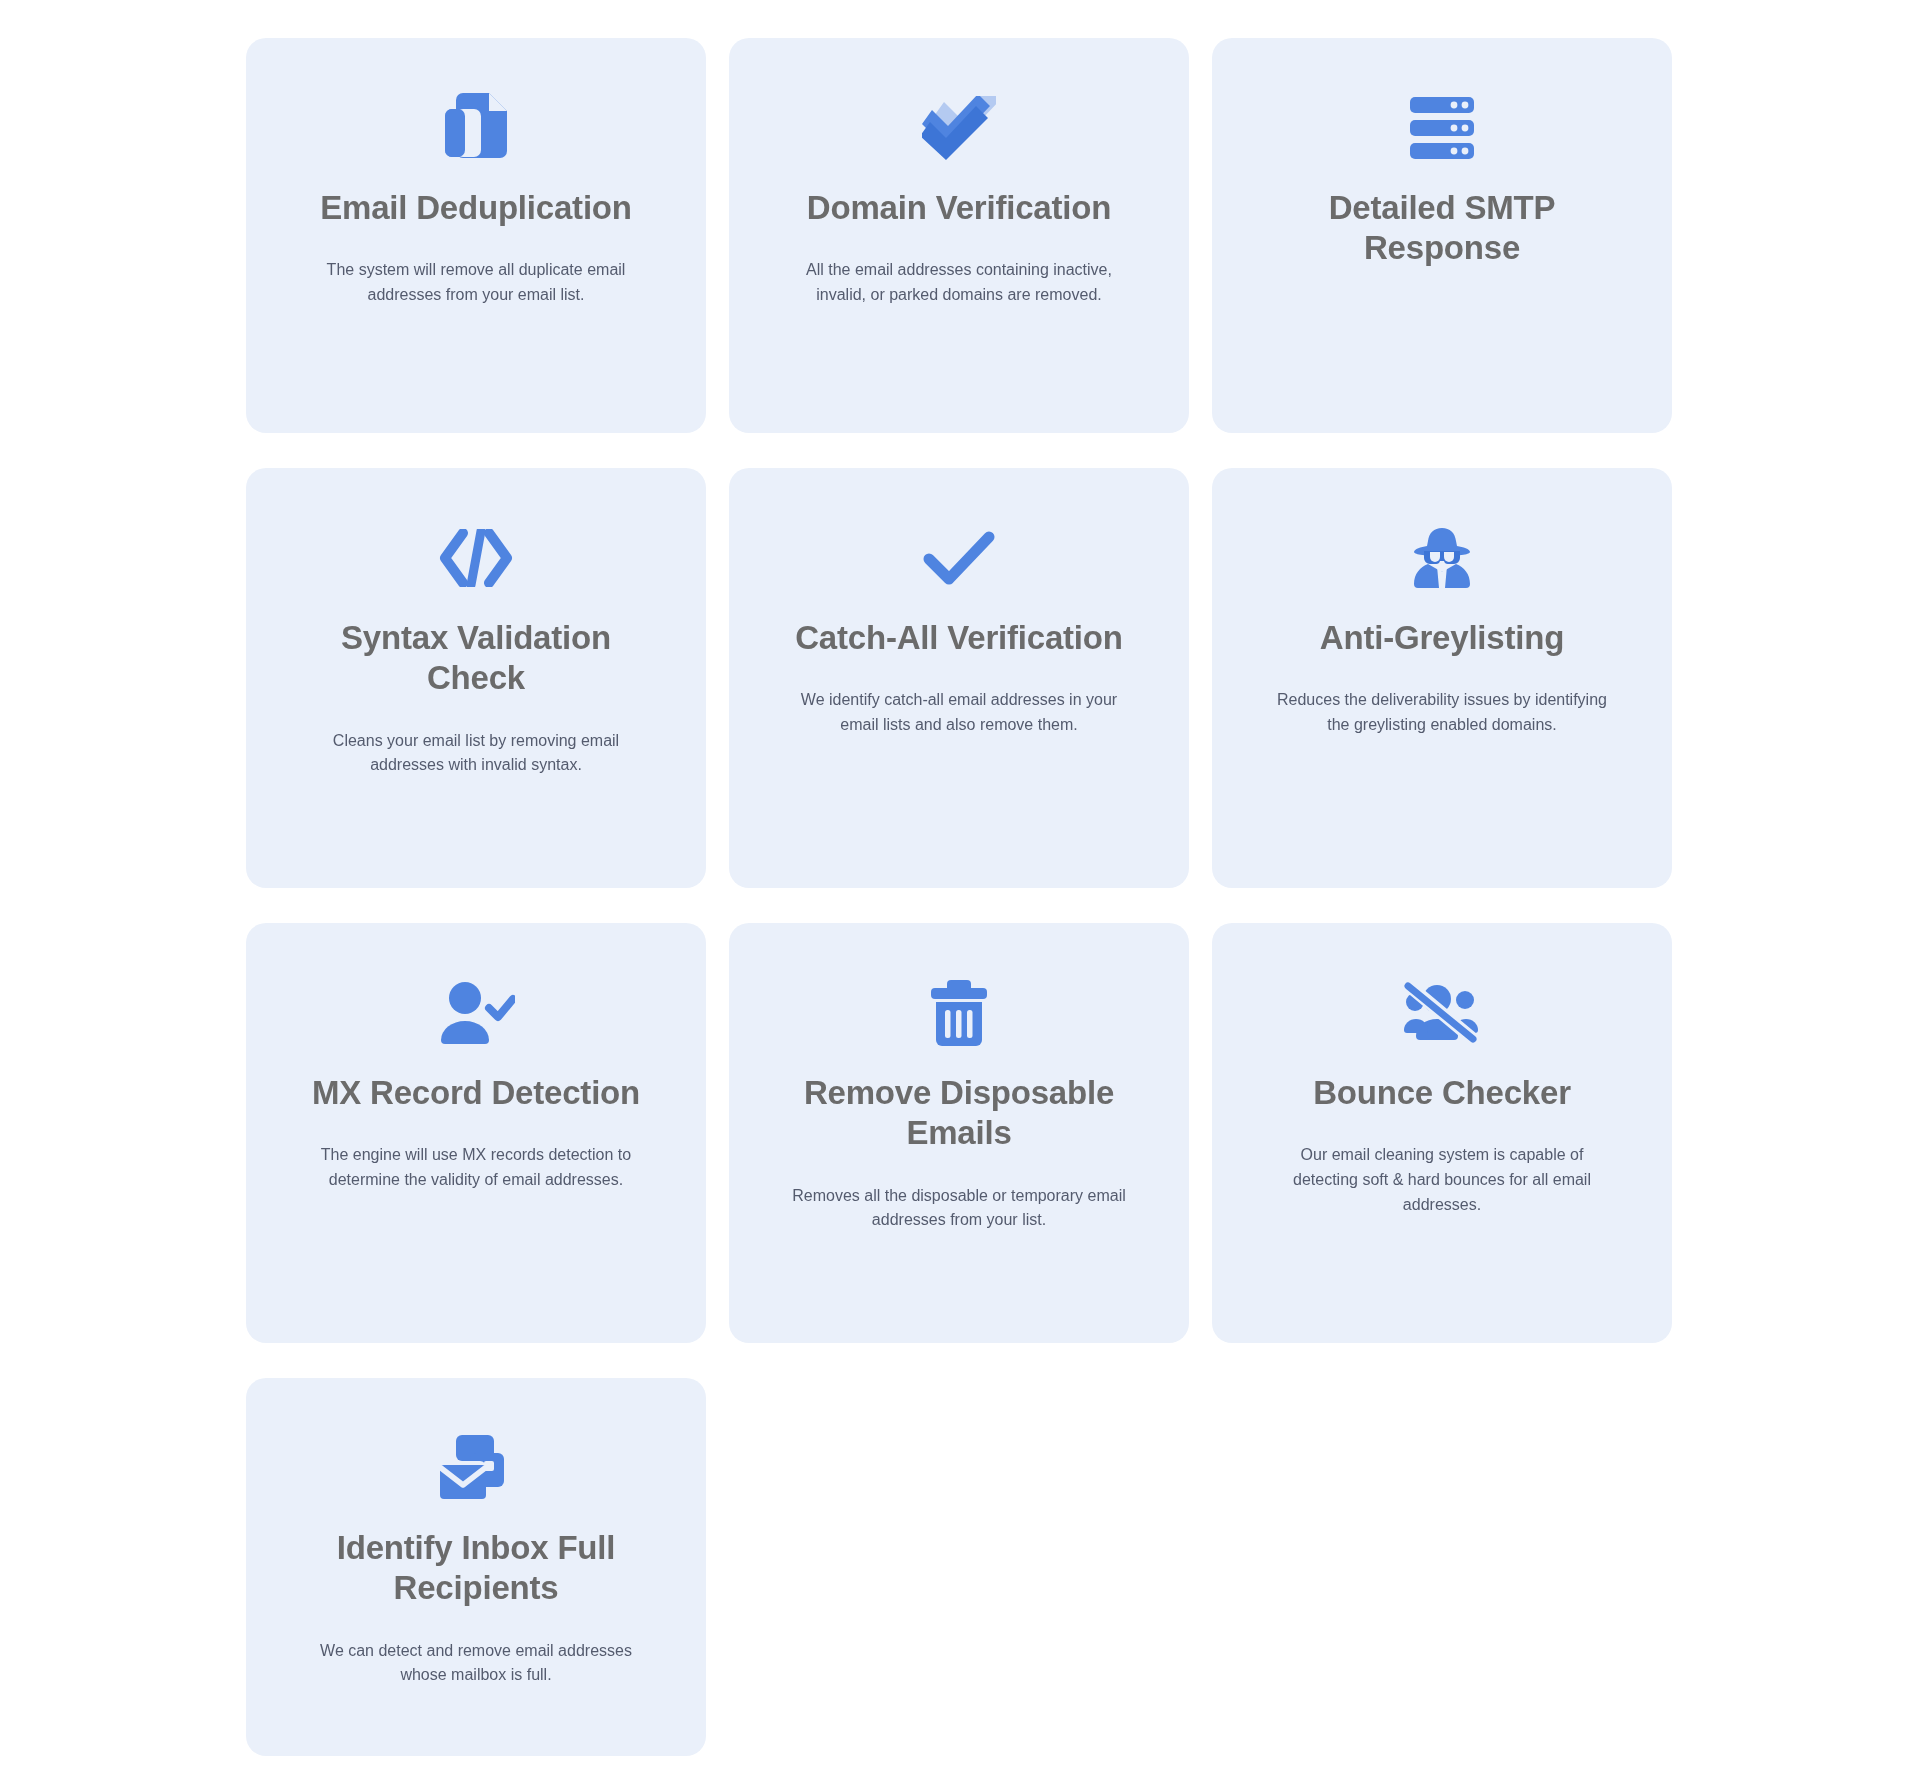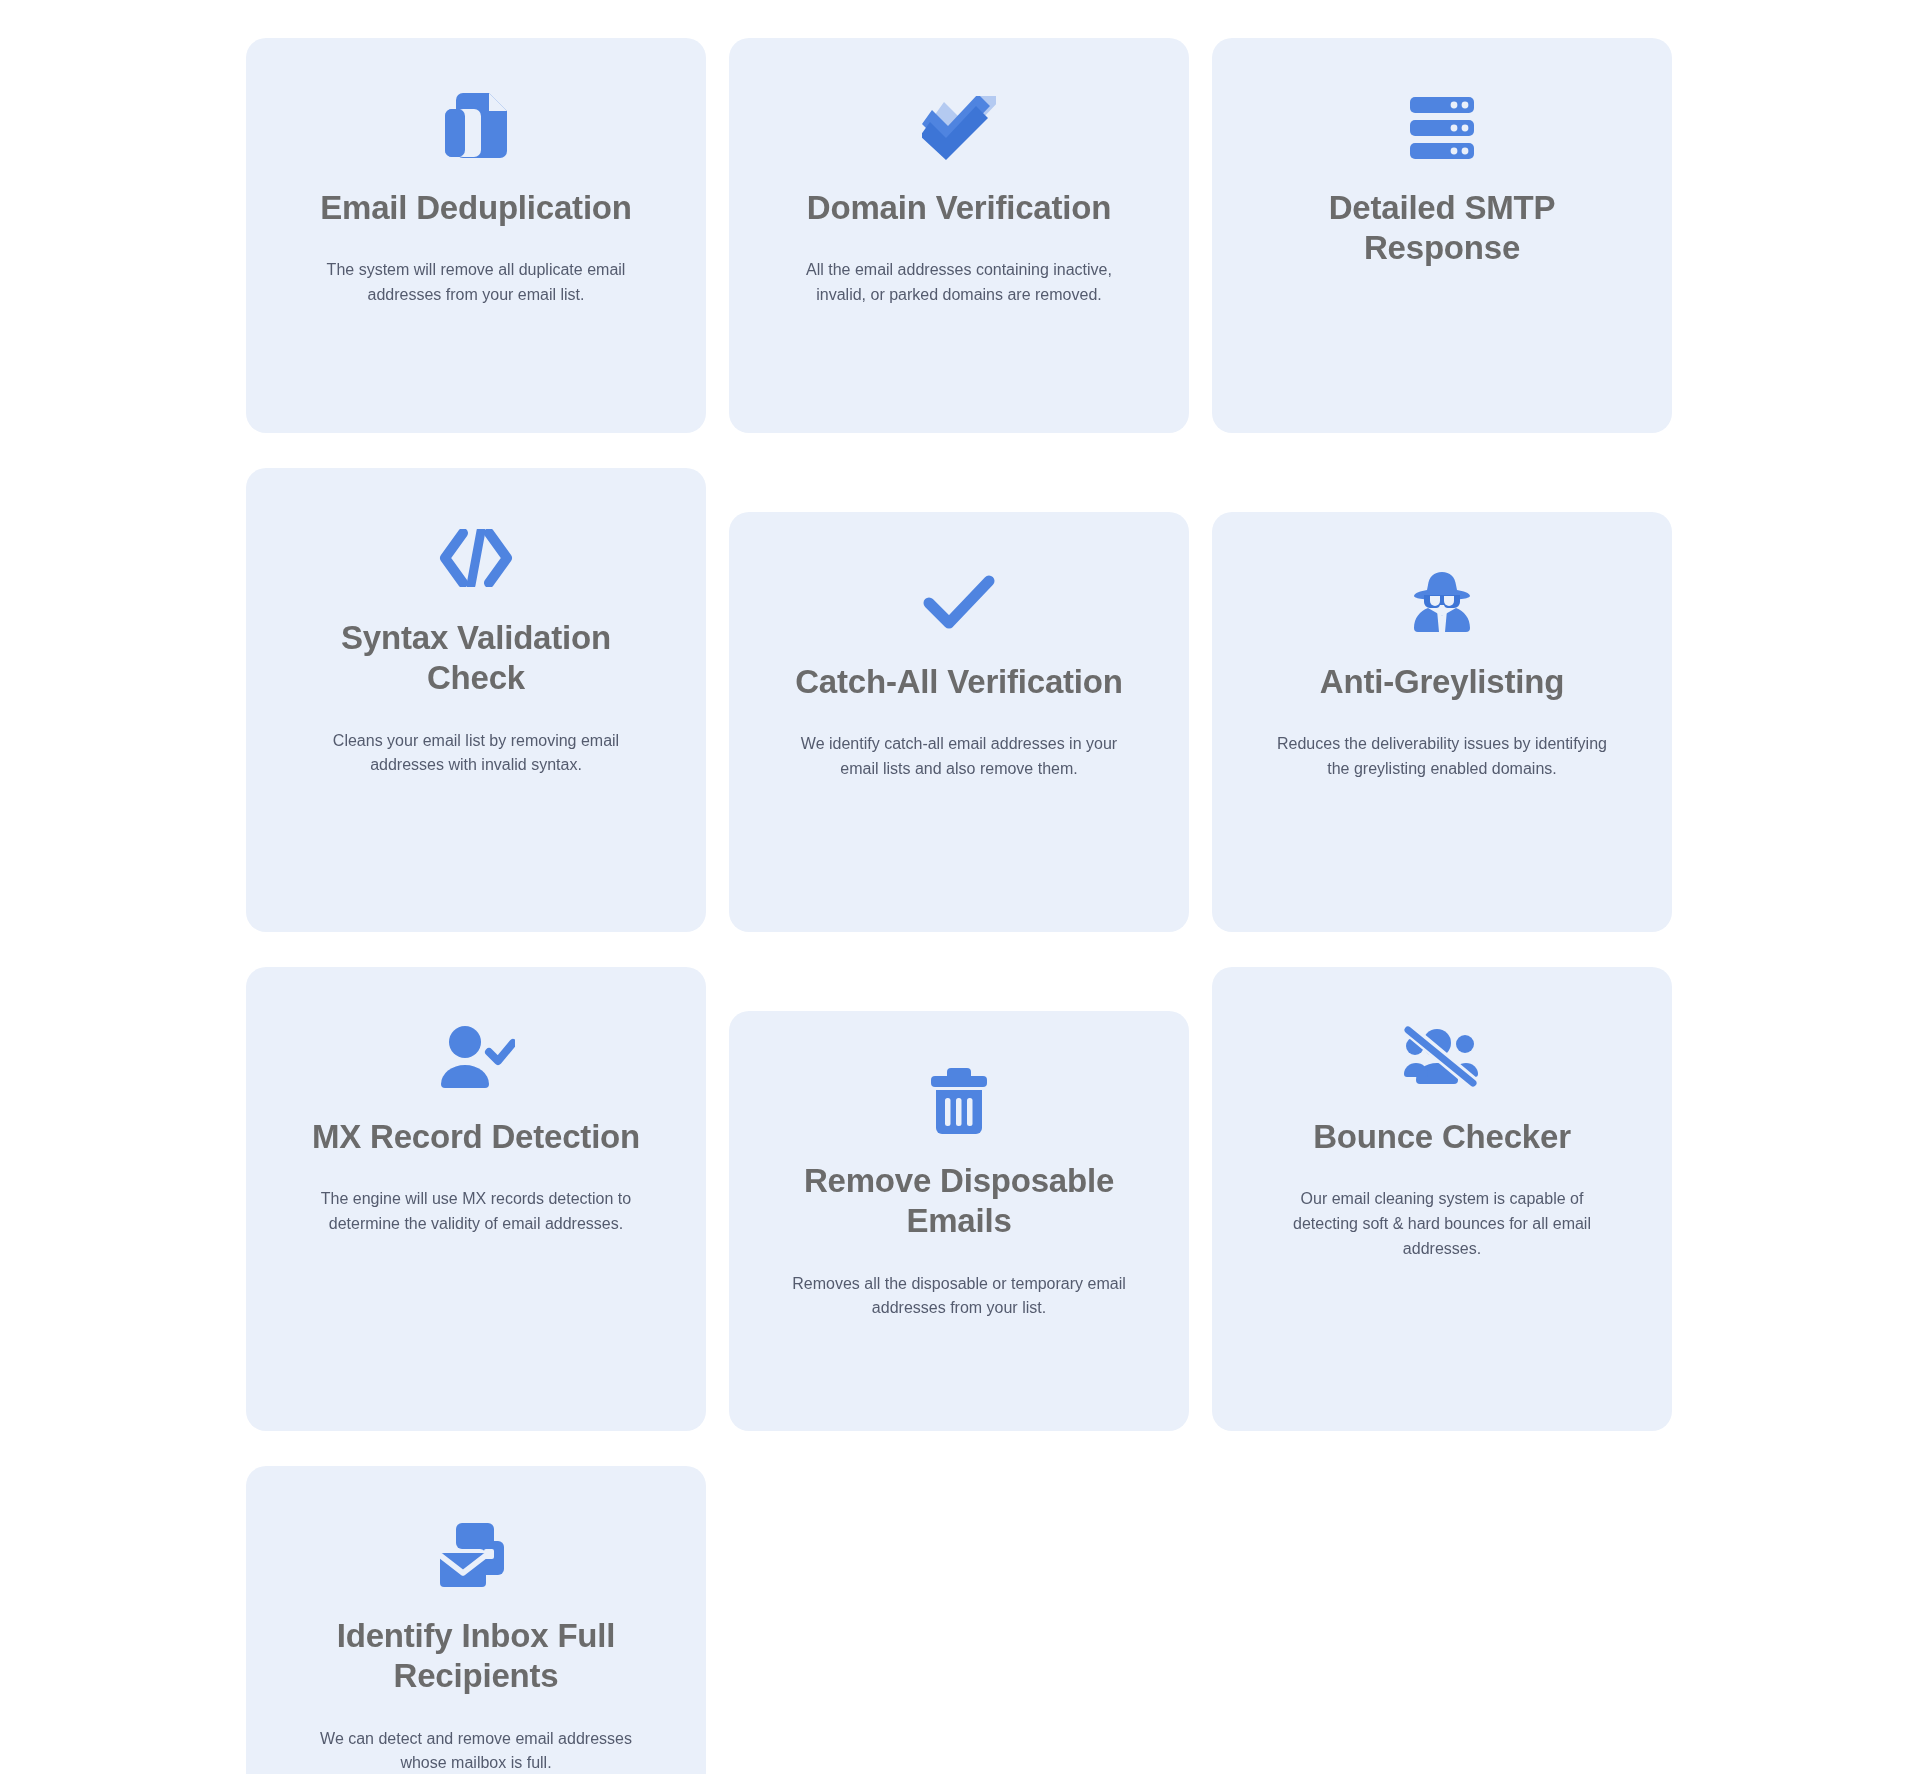--- a/index.html
+++ b/index.html
@@ -37,21 +37,21 @@
     padding: 54px 34px 40px 34px;
     text-align: center;
     display: flex;
     flex-direction: column;
     align-items: center;
   }
 
   
   .row-1 { min-height: 395px; }
   .row-2 { min-height: 395px; }
-  .row-3 { min-height: 420px; margin-top: 44px; }
+  .row-3 { min-height: 420px; }
   .row-4 { min-height: 400px; }
   .short { min-height: 378px; }
 
   .card-icon {
     height: 72px;
     display: flex;
     align-items: center;
     justify-content: center;
     margin-bottom: 24px;
   }

